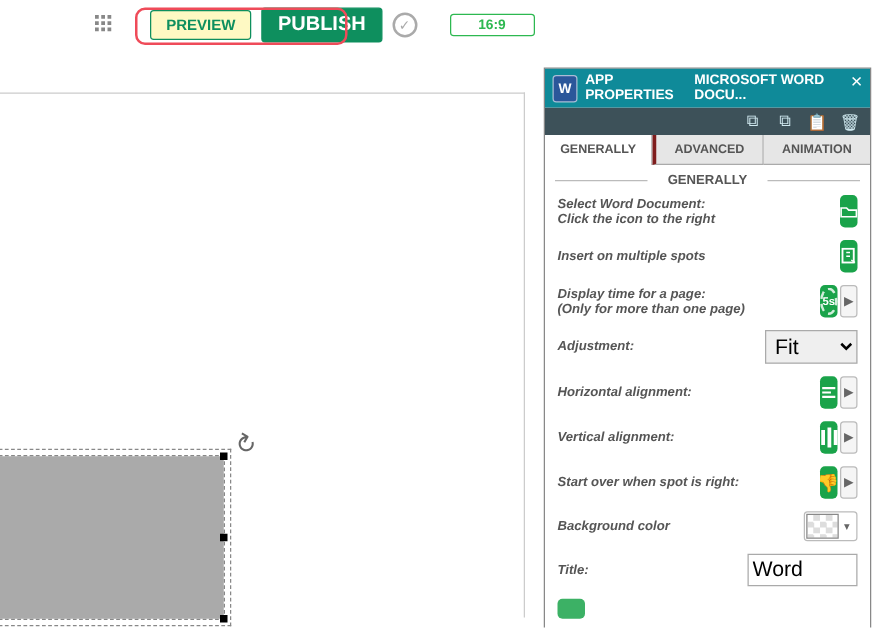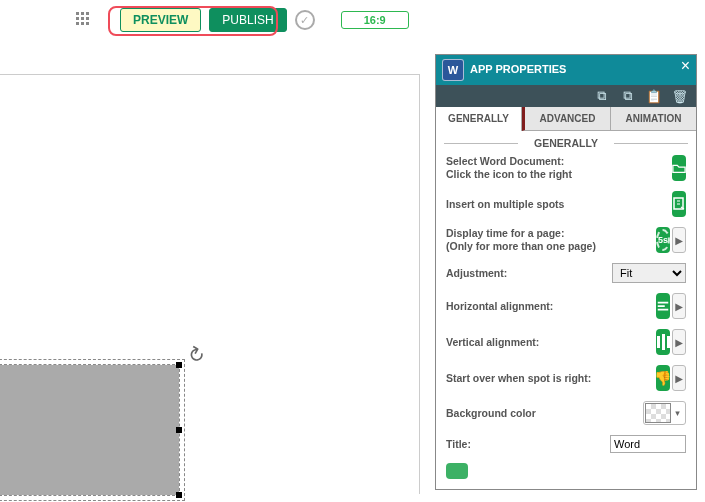--- a/index.html
+++ b/index.html
@@ -14,21 +14,21 @@
     --txt:#555;
   }
   *{box-sizing:border-box;font-family:Arial,Helvetica,sans-serif;}
   body{margin:0;width:705px;height:502px;background:#fff;position:relative;overflow:hidden;}
 
   
   .toolbar{display:flex;align-items:center;height:40px;padding-left:76px;gap:8px;}
   .grip{width:16px;height:16px;display:grid;grid-template-columns:repeat(3,3px);grid-template-rows:repeat(3,3px);gap:2px;}
   .grip span{background:#888;}
   .btn-outline{border:1px solid var(--green);color:var(--green);background:#fef9c3;font-size:12px;font-weight:600;padding:4px 12px;border-radius:3px;cursor:pointer;}
-  .btn-solid{border:1px solid var(--green);color:#fff;background:var(--green);font-size:12px;font-weight:400;padding:4px 12px;border-radius:3px;cursor:pointer;}
+  .btn-solid{border:1px solid var(--green);color:#fff;background:var(--green);font-size:16px;font-weight:700;padding:4px 12px;border-radius:3px;cursor:pointer;}
   .check-circle{width:20px;height:20px;border:2px solid #aaa;border-radius:50%;display:flex;align-items:center;justify-content:center;color:#aaa;font-size:11px;}
   .ratio{border:1px solid var(--lightgreen);color:var(--lightgreen);background:#fff;font-size:11px;font-weight:600;padding:2px 22px;border-radius:3px;margin-left:18px;}
   .highlight-ring{position:absolute;border:2px solid #ef4b59;border-radius:8px;pointer-events:none;}
   #ring1{left:108px;top:6px;width:170px;height:30px;}
 
   
   .canvas{position:absolute;left:0;top:74px;width:420px;height:420px;border:1px solid #ccc;border-left:none;border-bottom:none;background:#fff;}
   .shape{position:absolute;left:0;top:290px;width:179px;height:130px;background:#aaa;outline:1px dashed #888;}
   .shape::before{content:"";position:absolute;inset:-6px;border:1px dashed #888;}
   .handle{position:absolute;width:6px;height:6px;background:#000;}
@@ -48,26 +48,26 @@
   .tabs{display:flex;}
   .tab{flex:1;padding:6px 0;text-align:center;font-size:10px;font-weight:700;color:#555;background:#e6e6e6;border-bottom:1px solid #aaa;cursor:pointer;}
   .tab.active{background:#fff;border-bottom:none;border-right:1px solid #aaa;}
   .tabs .tab:nth-child(2){border-left:3px solid #7f1d1d;border-right:1px solid #aaa;}
 
   .section-hdr{display:flex;align-items:center;justify-content:center;font-size:10.5px;font-weight:700;color:#555;padding:6px 0;gap:8px;}
   .section-hdr::before,.section-hdr::after{content:"";flex:1;height:1px;background:#bbb;margin:0 8px;}
 
   .rows{padding:0 10px 10px;display:flex;flex-direction:column;gap:10px;font-size:10.5px;color:#444;}
   .row{display:flex;align-items:center;justify-content:space-between;gap:6px;}
-  .row .lbl{flex:1;font-weight:700;color:#555;line-height:1.2;}
+  .row .lbl{flex:1;font-weight:700;color:#555;line-height:1.2;font-style:italic;}
   .ctrl{display:flex;align-items:center;gap:2px;}
   .ico-btn{width:14px;height:26px;border-radius:4px;background:#1aa34a;display:flex;align-items:center;justify-content:center;color:#fff;font-weight:bold;cursor:pointer;}
   .ico-btn.circ{border:2px dashed rgba(255,255,255,.8);border-radius:50%;width:22px;height:22px;margin:2px;font-size:9px;}
   .arrow-btn{width:14px;height:26px;border:1px solid #bbb;background:#f5f5f5;border-radius:3px;display:flex;align-items:center;justify-content:center;color:#666;font-size:10px;cursor:pointer;}
-  select,input[type=text]{font-size:11px;border:1px solid #aaa;padding:2px 3px;}
+  select,input[type=text]{font-size:17px;border:1px solid #aaa;padding:2px 3px;}
   .checker{width:26px;height:20px;background:
     conic-gradient(#ddd 25%,transparent 0 50%,#ddd 0 75%,transparent 0) 0 0/10px 10px,
     #fff;border:1px solid #888;}
   .swatch-wrap{display:flex;align-items:center;border:1px solid #bbb;border-radius:3px;padding:1px;}
   .swatch-arrow{width:13px;height:20px;display:flex;align-items:center;justify-content:center;color:#666;font-size:9px;}
 
   .bars{display:flex;gap:2px;align-items:center;} .bars span{width:3px;height:12px;background:#fff;}
   .thumbs-down{font-size:14px;}
 </style>
 </head>
@@ -100,20 +100,21 @@
     <div class="handle br"></div>
     <div class="rotate">↻</div>
   </div>
 </div>
 
 <div class="panel">
   <div class="panel-header">
     <div class="word-ico">W</div>
     <div class="panel-title">
       <span>APP PROPERTIES</span>
+      <span>MICROSOFT WORD DOCU...</span>
     </div>
     <div class="close-x">×</div>
   </div>
   <div class="mini-bar">
     <div class="mini-ico">⧉</div>
     <div class="mini-ico">⧉</div>
     <div class="mini-ico">📋</div>
     <div class="mini-ico">🗑</div>
   </div>
   <div class="tabs">
@@ -203,21 +204,21 @@
     <div class="row">
       <div class="lbl">Background color</div>
       <div class="swatch-wrap">
         <div class="checker"></div>
         <div class="swatch-arrow">▾</div>
       </div>
     </div>
 
     <div class="row">
       <div class="lbl">Title:</div>
-      <input type="text" style="width: 76px;" value="Word">
+      <input type="text" style="width: 88px;" value="Word">
     </div>
 
     <div class="row" style="opacity:.85">
       <div class="ctrl">
           <div class="ico-btn" style="height:16px;width:22px"></div>
         </div>
     </div>
   </div>
 </div>
 

